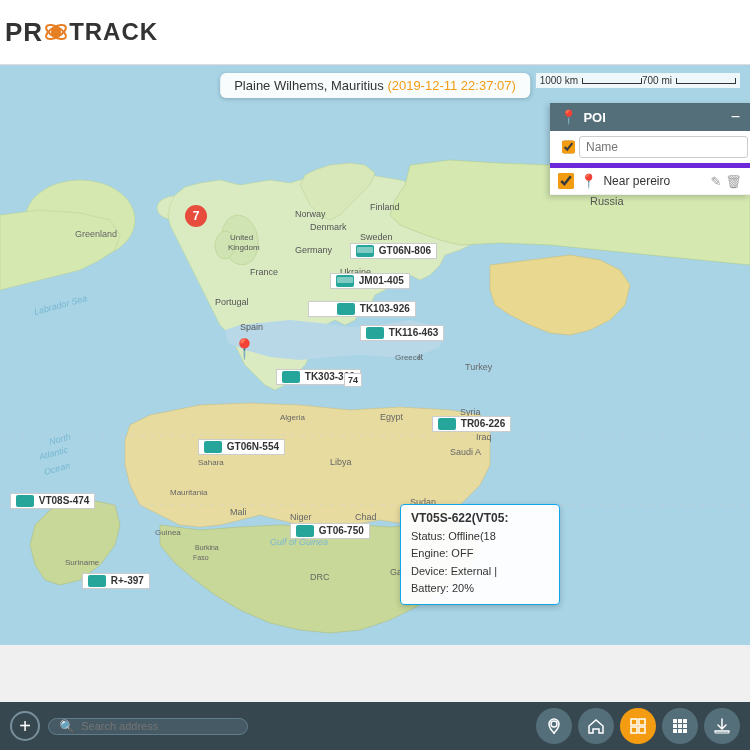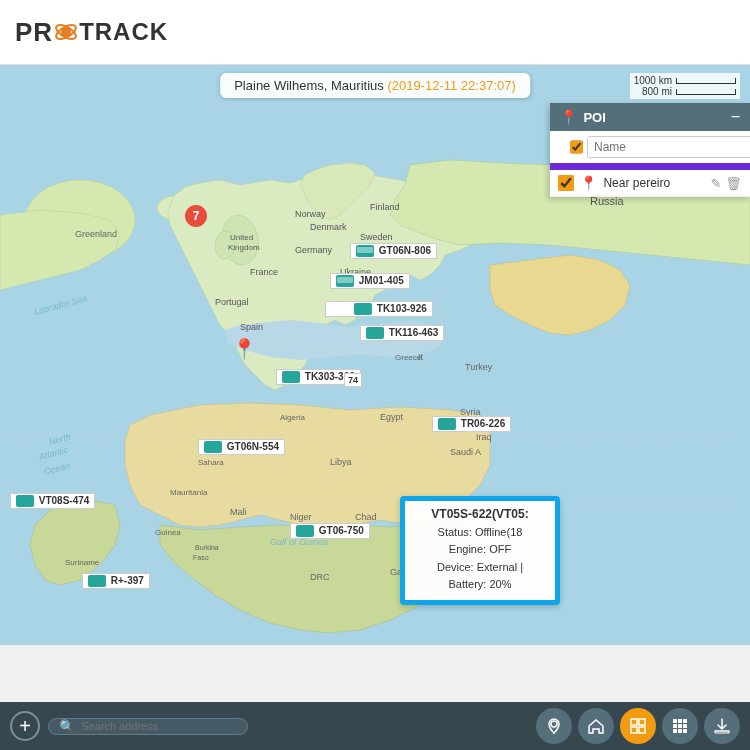--- a/index.html
+++ b/index.html
@@ -11,21 +11,21 @@
       overflow: hidden;
       position: relative;
     }
 
     
     #header {
       height: 65px;
       background: #fff;
       display: flex;
       align-items: center;
-      padding: 0 15px;
+      padding: 0 5px;
       border-bottom: 1px solid #ddd;
       position: relative;
       z-index: 10;
     }
 
     
     #map-container {
       position: relative;
       width: 750px;
       height: 580px;
@@ -65,21 +65,20 @@
       top: 8px;
       right: 10px;
       z-index: 20;
       font-size: 11px;
       color: #333;
       background: rgba(255,255,255,0.8);
       padding: 2px 4px;
     }
     .scale-line {
       display: flex;
-      flex-direction: column;
       align-items: flex-end;
     }
     .scale-km, .scale-mi {
       display: flex;
       align-items: center;
       font-size: 10px;
     }
     .scale-bar-line {
       height: 6px;
       width: 60px;
@@ -148,22 +147,22 @@
       background: none;
       border: none;
       color: #fff;
       font-size: 16px;
       cursor: pointer;
       line-height: 1;
     }
     #poi-search {
       display: flex;
       align-items: center;
-      padding: 5px 20px;
-      border-bottom: 7px solid #6d28d9;
+      padding: 5px 12px;
+      border-bottom: 5px solid #6d28d9;
       gap: 4px;
     }
     #poi-search input {
       flex: 1;
       border: 1px solid #ccc;
       border-radius: 3px;
       padding: 3px 6px;
       font-size: 12px;
       outline: none;
     }
@@ -200,29 +199,28 @@
       color: #999;
       font-size: 13px;
     }
 
     
     #vehicle-popup {
       position: absolute;
       bottom: 40px;
       left: 400px;
       background: rgba(255,255,255,0.95);
-      border: 5px solid #0ea5e9;
+      border: 1px solid #0ea5e9;
       border-radius: 4px;
       padding: 6px 10px;
       font-size: 11px;
       color: #333;
       z-index: 20;
       min-width: 160px;
       box-shadow: 0 2px 6px rgba(0,0,0,0.2);
-      text-align: center;
     }
     #vehicle-popup .popup-title {
       font-weight: bold;
       font-size: 12px;
       margin-bottom: 3px;
     }
     #vehicle-popup .popup-row {
       line-height: 1.6;
     }
 
@@ -417,21 +415,21 @@
     <span class="date">(2019-12-11 22:37:07)</span>
   </div>
 
   <div id="scale-bar">
     <div class="scale-line">
       <div class="scale-km">
         <span>1000 km</span>
         <div class="scale-bar-line"></div>
       </div>
       <div class="scale-mi">
-        <span>800 mi</span>
+        <span>700 mi</span>
         <div class="scale-bar-line"></div>
       </div>
     </div>
   </div>
 
   <div class="cluster-badge" style="left:185px;top:140px;">7</div>
 
   <div class="marker-red" style="left:232px;top:272px;"></div>
 
   <div class="vehicle-label" style="left:350px;top:178px;">
@@ -443,21 +441,21 @@
   </div>
 
   <div class="vehicle-label" style="left:330px;top:208px;">
     <svg width="18" height="12" viewBox="0 0 18 12" style="vertical-align:middle;margin-right:2px;">
         <rect width="18" height="12" rx="2" fill="#26a69a"></rect>
         <rect x="1" y="2" width="16" height="6" rx="1" fill="#80cbc4"></rect>
       </svg>
     JM01-405
   </div>
 
-  <div class="vehicle-label" style="left:325px;top:236px;padding-left:28px;">
+  <div class="vehicle-label" style="left:308px;top:236px;padding-left:28px;">
     <svg width="18" height="12" viewBox="0 0 18 12" style="vertical-align:middle;margin-right:2px;">
         <rect width="18" height="12" rx="2" fill="#26a69a"></rect>
       </svg>
     TK103-926
   </div>
 
   <div class="vehicle-label" style="left:360px;top:260px;text-align:right;">
     <svg width="18" height="12" viewBox="0 0 18 12" style="vertical-align:middle;margin-right:2px;">
         <rect width="18" height="12" rx="2" fill="#26a69a"></rect>
       </svg>

